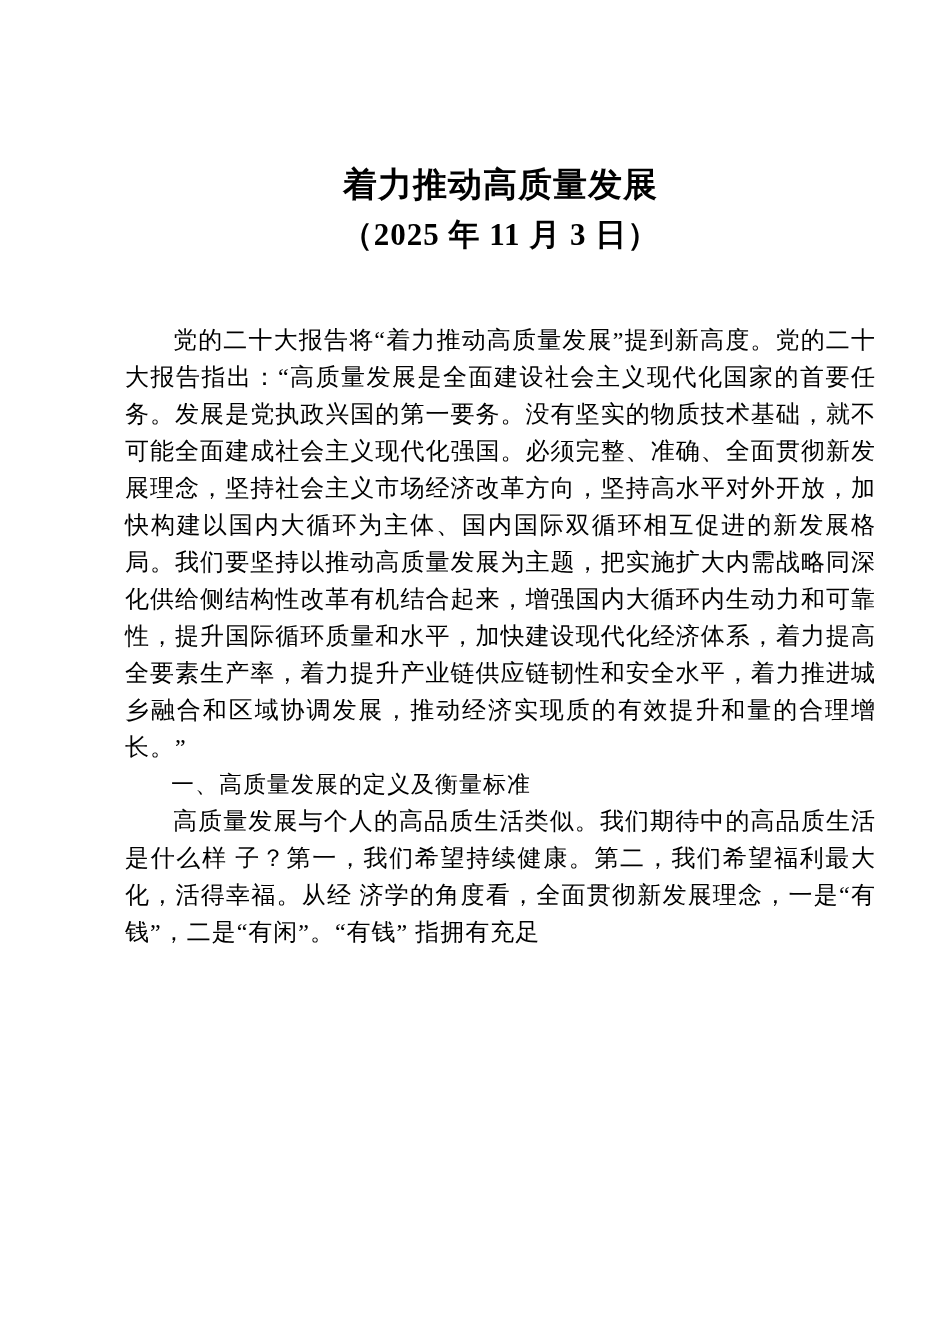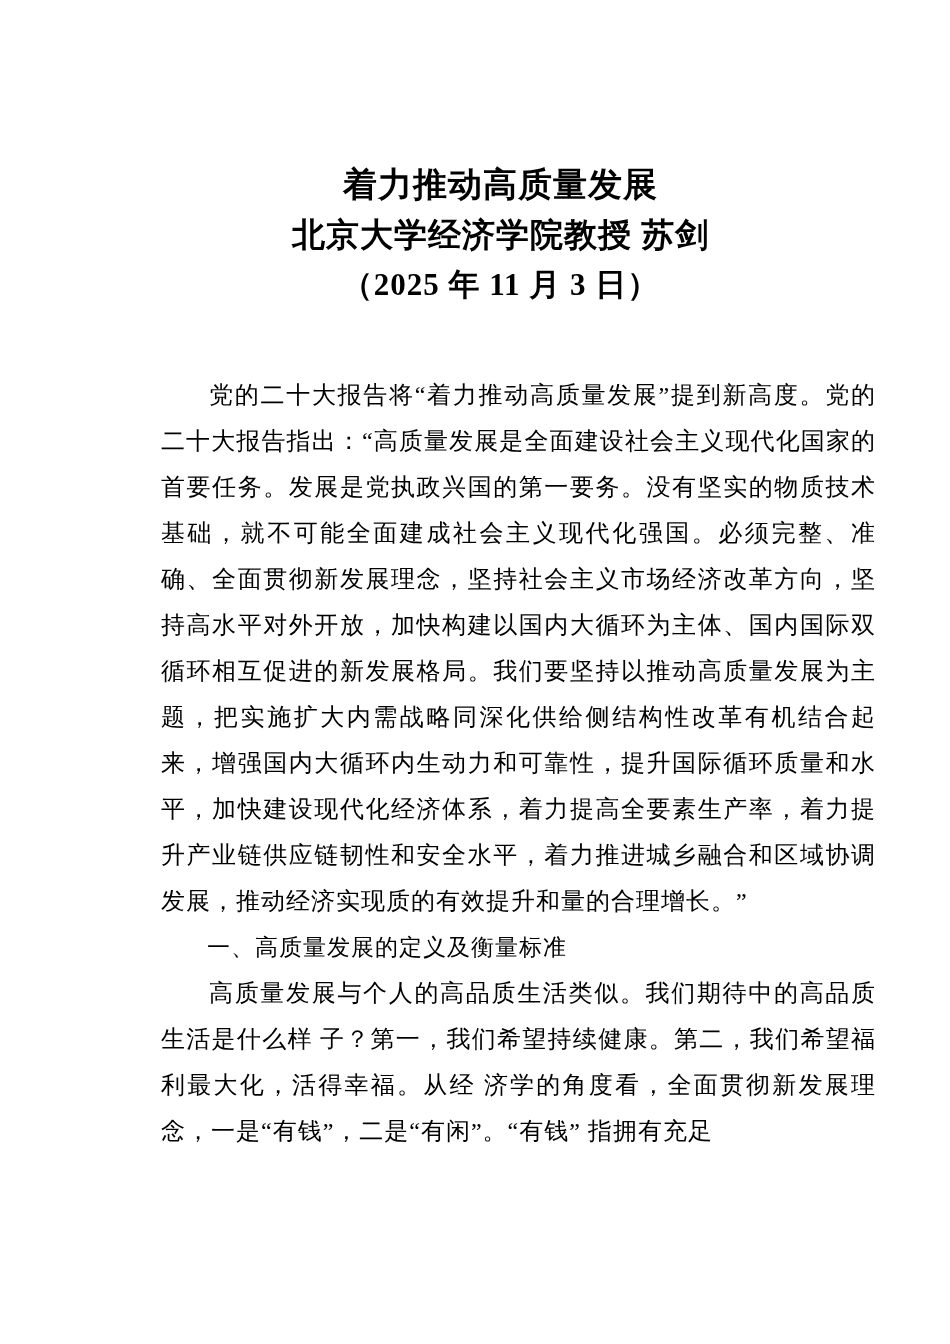--- a/index.html
+++ b/index.html
@@ -33,24 +33,23 @@
       letter-spacing: 1px;
     }
     .doc-date {
       font-size: 31px;
       line-height: 50px;
       letter-spacing: 1px;
     }
     .body-text {
       margin-top: 62px;
       font-size: 24px;
-      line-height: 46px;
+      line-height: 37px;
       text-align: justify;
       text-justify: inter-ideograph;
-      margin-left: 36px;
     }
     .para {
       margin: 0;
       text-indent: 2em;
       letter-spacing: 1px;
     }
     .section-heading {
       margin: 0;
       text-indent: 2em;
       font-weight: normal;
@@ -59,21 +58,20 @@
       letter-spacing: 1px;
     }
   </style>
 </head>
 <body>
 
 <div class="page">
 
   <div class="title-block">
     <div class="doc-title">着力推动高质量发展</div>
-    <div class="doc-subtitle">北京大学经济学院教授 苏剑</div>
     <div class="doc-date">（2025 年 11 月 3 日）</div>
   </div>
 
   <div class="body-text">
     <p class="para">党的二十大报告将“着力推动高质量发展”提到新高度。党的二十大报告指出：“高质量发展是全面建设社会主义现代化国家的首要任务。发展是党执政兴国的第一要务。没有坚实的物质技术基础，就不可能全面建成社会主义现代化强国。必须完整、准确、全面贯彻新发展理念，坚持社会主义市场经济改革方向，坚持高水平对外开放，加快构建以国内大循环为主体、国内国际双循环相互促进的新发展格局。我们要坚持以推动高质量发展为主题，把实施扩大内需战略同深化供给侧结构性改革有机结合起来，增强国内大循环内生动力和可靠性，提升国际循环质量和水平，加快建设现代化经济体系，着力提高全要素生产率，着力提升产业链供应链韧性和安全水平，着力推进城乡融合和区域协调发展，推动经济实现质的有效提升和量的合理增长。”</p>
     <p class="section-heading">一、高质量发展的定义及衡量标准</p>
     <p class="para">高质量发展与个人的高品质生活类似。我们期待中的高品质生活是什么样 子？第一，我们希望持续健康。第二，我们希望福利最大化，活得幸福。从经 济学的角度看，全面贯彻新发展理念，一是“有钱”，二是“有闲”。“有钱” 指拥有充足</p>
   </div>
 
 </div>

